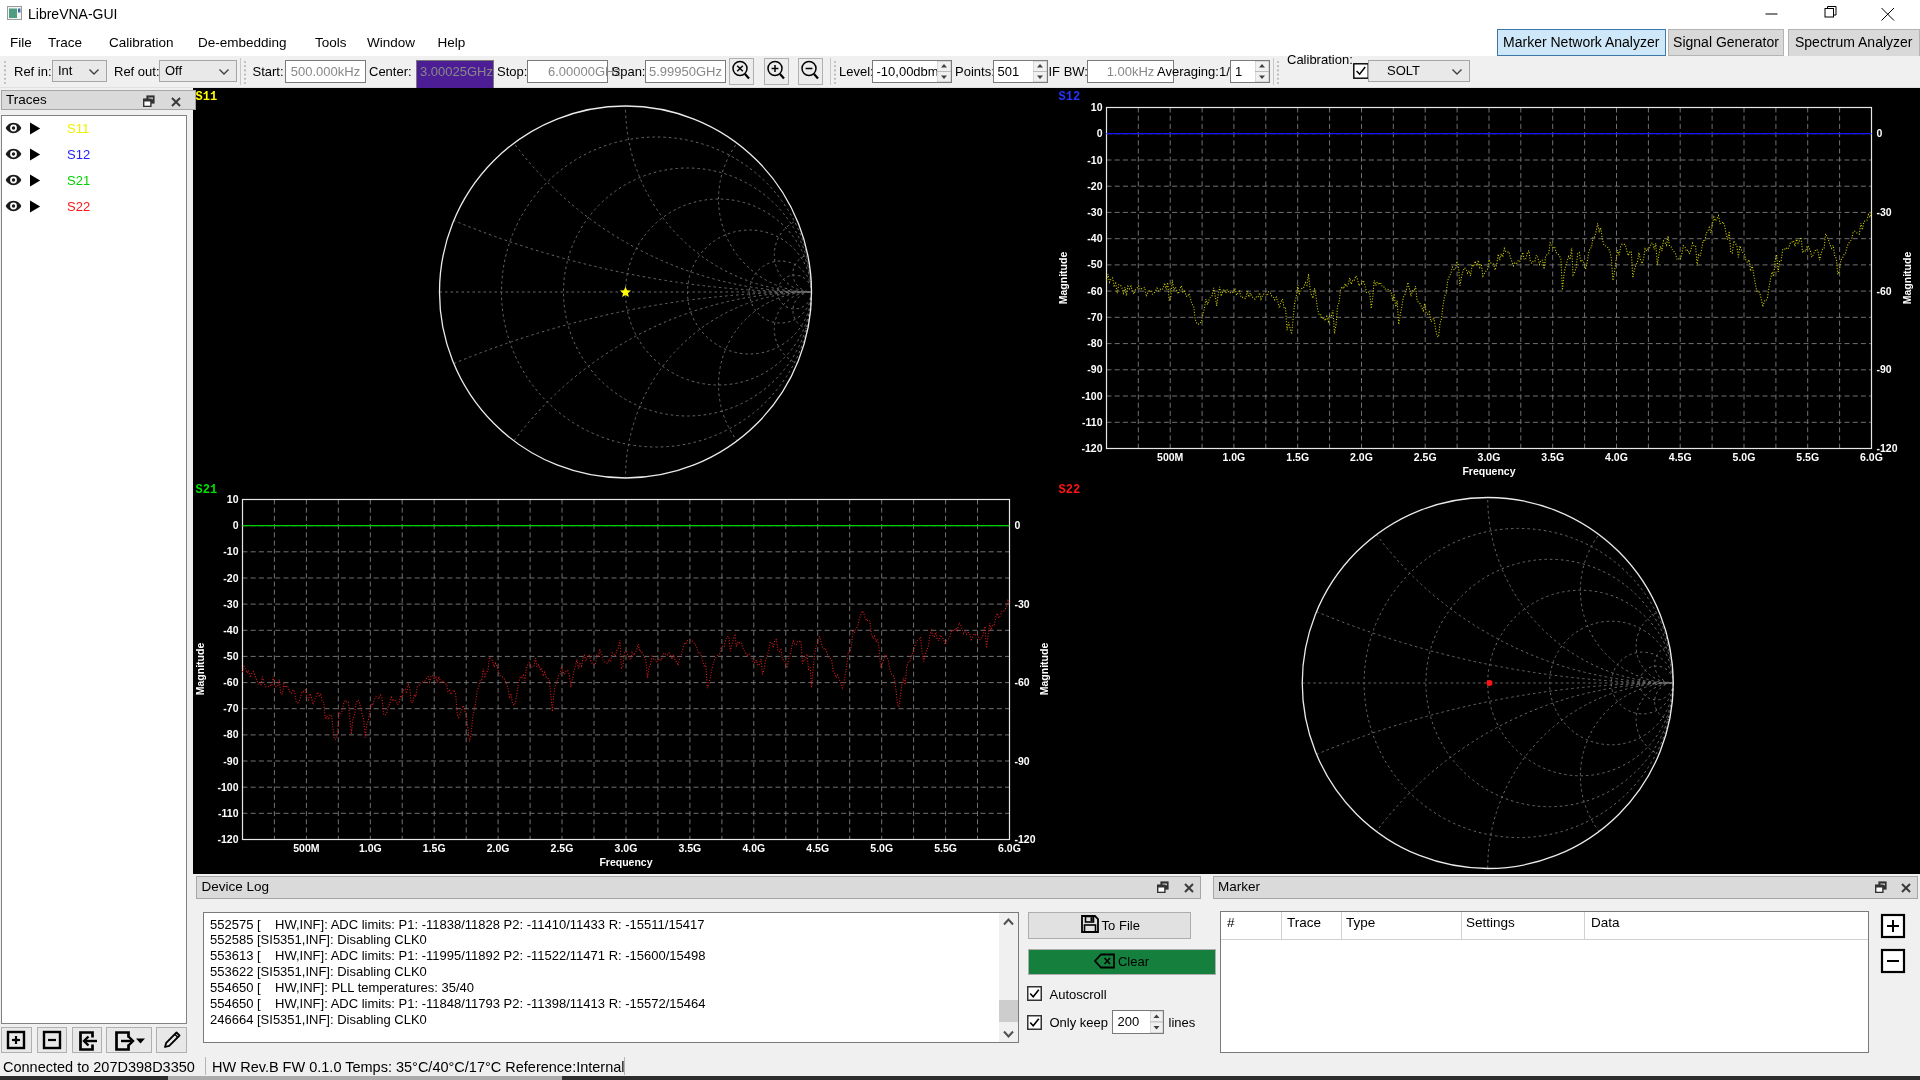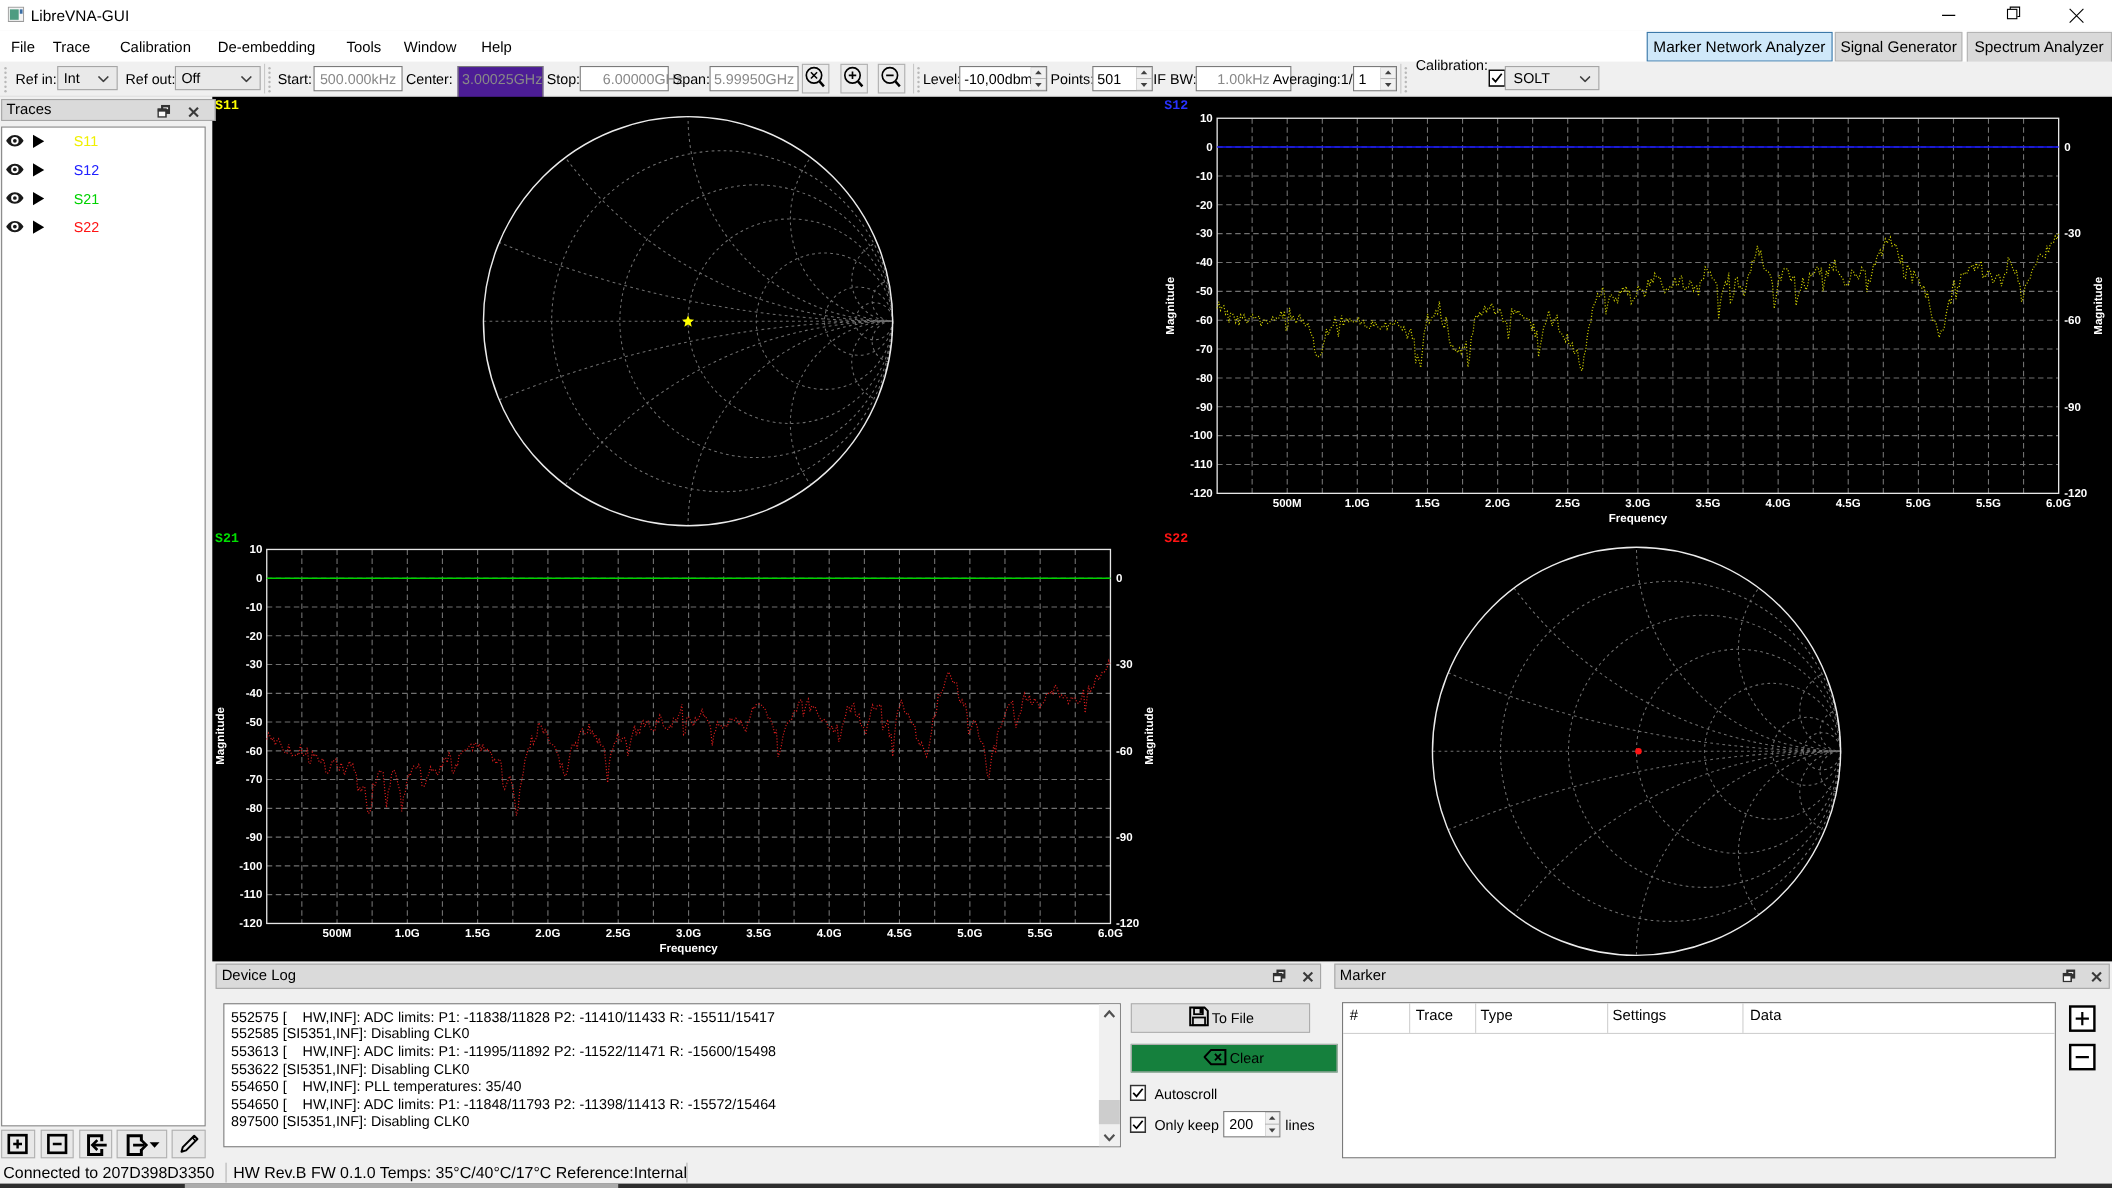--- a/index.html
+++ b/index.html
@@ -137,21 +137,21 @@
       <circle cx="2" cy="15.600000000000001" r="1.1"></circle>
       <circle cx="2" cy="19.8" r="1.1"></circle>
       <circle cx="2" cy="24.0" r="1.1"></circle>
     </g>
   </svg>
 <div class="lbl" style="left:1287px;top:52px;font-size:13px">Calibration:</div>
 <svg class="abs" style="left:1352.5px;top:63px" width="16" height="16" viewBox="0 0 16 16">
     <rect x="0.8" y="0.8" width="14.4" height="14.4" fill="#fff" stroke="#000" stroke-width="1.4"></rect>
     <path d="M3.6 8 L6.6 11.2 L12.2 4" fill="none" stroke="#000" stroke-width="1.5"></path>
   </svg>
-<div class="abs" style="left:1368px;top:60px;width:86px;height:22px;background:#e9e9e9;border:1px solid #a5a5a5;font-size:13px;color:#000;line-height:20px;padding-left:7px">SOLT<svg width="10" height="6" viewBox="0 0 10 6" style="position:absolute;right:7px;top:8px">
+<div class="abs" style="left:1368px;top:60px;width:102px;height:22px;background:#e9e9e9;border:1px solid #a5a5a5;font-size:13px;color:#000;line-height:20px;padding-left:18px">SOLT<svg width="10" height="6" viewBox="0 0 10 6" style="position:absolute;right:7px;top:8px">
       <path d="M0.5 0.5 L5 5 L9.5 0.5" fill="none" stroke="#404040" stroke-width="1.4"></path>
     </svg></div>
 <div class="abs" style="left:192.5px;top:87.5px;width:1727.5px;height:786.5px;background:#000"></div>
 <svg style="position:absolute;left:192.5px;top:87.5px" width="863.75" height="393">
     <defs>
       <clipPath id="clip192x87">
         <circle cx="432.5" cy="204" r="185.5"></circle>
       </clipPath>
     </defs>
     <text x="2.5" y="11.5" font-family="Liberation Mono" font-weight="bold" font-size="12" fill="#ffff00">S11</text>
@@ -471,21 +471,21 @@
       <line x1="9" y1="1" x2="1" y2="9"></line>
     </g>
   </svg>
 <div class="abs" style="left:202.5px;top:911.5px;width:816px;height:131px;background:#fff;border:1px solid #7a7a7a"></div>
 <div class="lbl" style="left:210px;top:916.5px;font-size:13px">552575 [&nbsp;&nbsp;&nbsp;&nbsp;HW,INF]: ADC limits: P1: -11838/11828 P2: -11410/11433 R: -15511/15417</div>
 <div class="lbl" style="left:210px;top:932.4px;font-size:13px">552585 [SI5351,INF]: Disabling CLK0</div>
 <div class="lbl" style="left:210px;top:948.3px;font-size:13px">553613 [&nbsp;&nbsp;&nbsp;&nbsp;HW,INF]: ADC limits: P1: -11995/11892 P2: -11522/11471 R: -15600/15498</div>
 <div class="lbl" style="left:210px;top:964.2px;font-size:13px">553622 [SI5351,INF]: Disabling CLK0</div>
 <div class="lbl" style="left:210px;top:980.1px;font-size:13px">554650 [&nbsp;&nbsp;&nbsp;&nbsp;HW,INF]: PLL temperatures: 35/40</div>
 <div class="lbl" style="left:210px;top:996.0px;font-size:13px">554650 [&nbsp;&nbsp;&nbsp;&nbsp;HW,INF]: ADC limits: P1: -11848/11793 P2: -11398/11413 R: -15572/15464</div>
-<div class="lbl" style="left:210px;top:1011.9px;font-size:13px">897500 [SI5351,INF]: Disabling CLK0</div>
+<div class="lbl" style="left:210px;top:1011.9px;font-size:13px">246664 [SI5351,INF]: Disabling CLK0</div>
 <div class="abs" style="left:998.5px;top:912.5px;width:19.5px;height:129px;background:#f0f0f0"></div>
 <svg class="abs" style="left:1003px;top:918px" width="11" height="8" viewBox="0 0 11 8">
     <path d="M1 6.5 L5.5 1.5 L10 6.5" fill="none" stroke="#505050" stroke-width="2"></path>
   </svg>
 <svg class="abs" style="left:1003px;top:1030px" width="11" height="8" viewBox="0 0 11 8">
     <path d="M1 1.5 L5.5 6.5 L10 1.5" fill="none" stroke="#505050" stroke-width="2"></path>
   </svg>
 <div class="abs" style="left:998.5px;top:1000px;width:19.5px;height:22px;background:#cdcdcd"></div>
 <div class="abs" style="left:1027.5px;top:912px;width:163.5px;height:26.5px;background:#e1e1e1;border:1px solid #adadad;font-size:13px;text-align:center;line-height:25px"><svg width="22" height="22" viewBox="0 0 22 22" style="vertical-align:-5px;margin-right:1px">
       <path d="M3 3 H16 L19 6 V19 H3 Z" fill="none" stroke="#000" stroke-width="1.8"></path>

